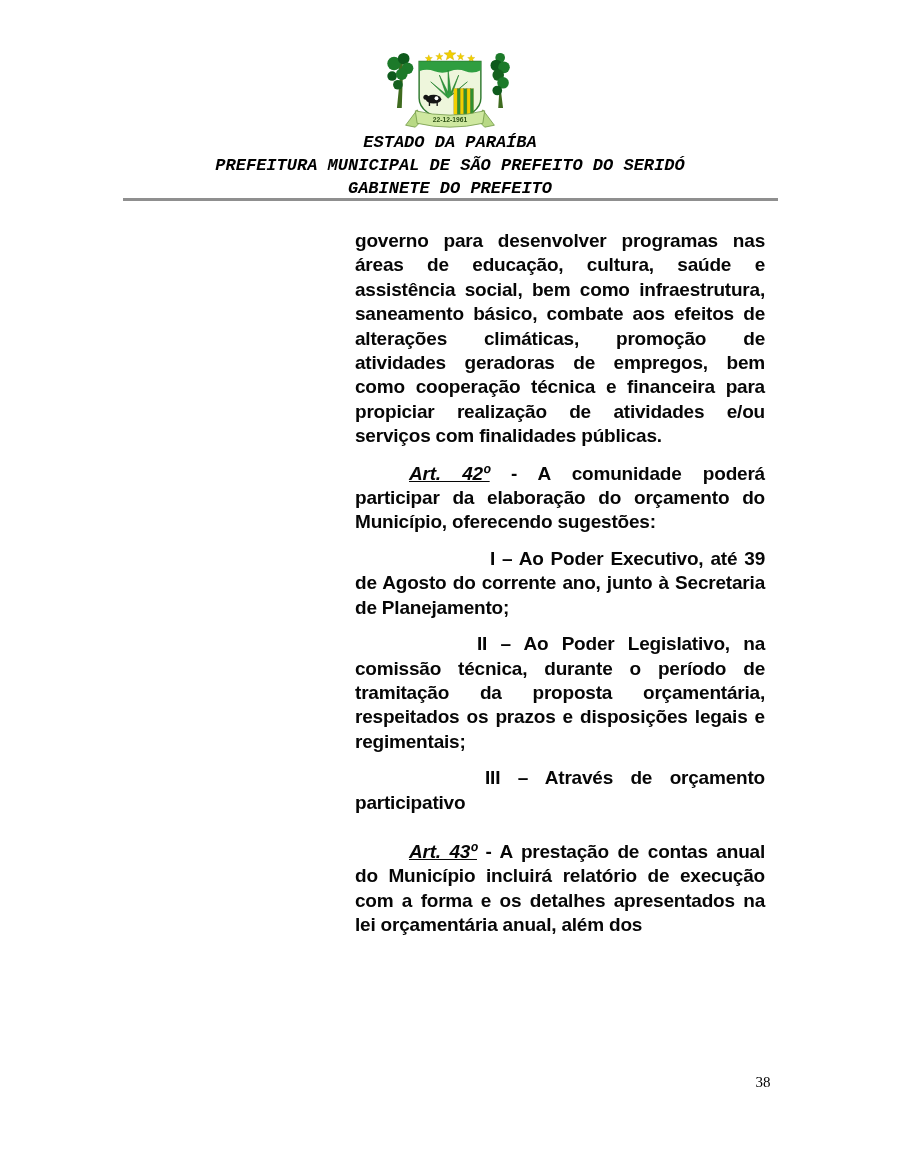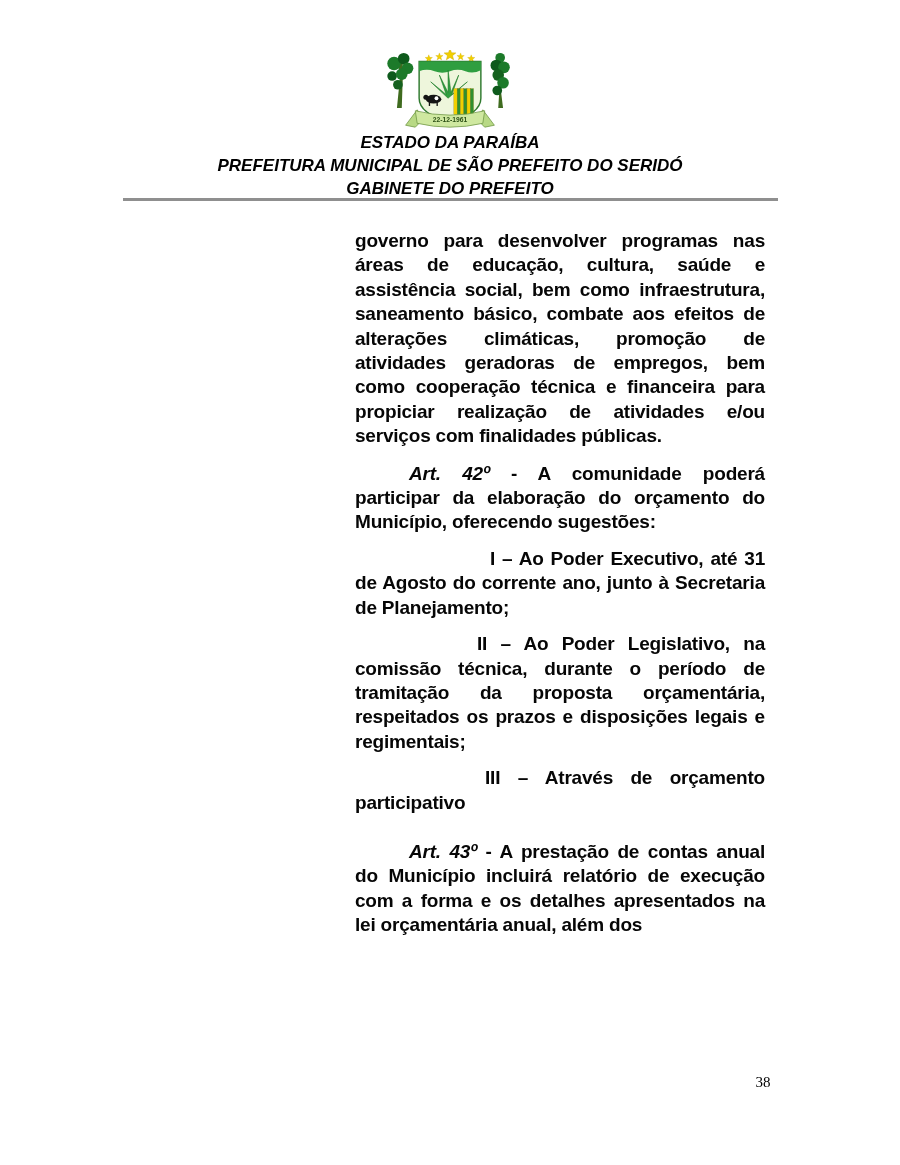--- a/index.html
+++ b/index.html
@@ -1,27 +1,27 @@
 <!DOCTYPE html>
 <html><head>
 <meta charset="utf-8">
 <style>
   html,body{margin:0;padding:0;background:#ffffff;}
   .page{position:relative;width:900px;height:1165px;background:#ffffff;overflow:hidden;
         font-family:"Liberation Sans",sans-serif;}
   .emblem{position:absolute;left:370px;top:50px;width:160px;height:82px;}
   .org-header{position:absolute;left:0;top:131px;width:900px;text-align:center;
-        font-family:Liberation Sans, sans-serif;font-weight:bold;font-style:italic;
+        font-family:Liberation Mono, monospace;font-weight:bold;font-style:italic;
         font-size:17px;line-height:23px;color:#000;}
   .rule{position:absolute;left:123px;top:198px;width:655px;height:3px;background:#8f8f8f;}
   .doc-body{position:absolute;left:343px;top:217px;width:434px;
         font-family:"Liberation Sans",sans-serif;font-weight:bold;font-size:19px;
         line-height:24.4px;color:#060606;text-align:justify;letter-spacing:-0.2px;}
   .para{margin:12px;padding:0;}
-  .it{font-style:italic;}
+  .it{font-style:italic;text-decoration:underline;}
   .i54{text-indent:54px;}
   .i94{text-indent:94px;}
   .i122{text-indent:122px;}
   .i130{text-indent:130px;}
   .i135{text-indent:135px;}
   .mt13{margin-top:13px;}
   .mt25{margin-top:25px;}
   .pagenum{position:absolute;left:743px;top:1074px;width:40px;text-align:center;
         font-family:"Liberation Serif",serif;font-size:15px;color:#000;}
 </style>
@@ -101,21 +101,21 @@
     <div>GABINETE DO PREFEITO</div>
   </div>
 
   <div class="rule"></div>
 
   <div class="doc-body">
     <p class="para">governo para desenvolver programas nas áreas de educação, cultura, saúde e assistência social, bem como infraestrutura, saneamento básico, combate aos efeitos de alterações climáticas, promoção de atividades geradoras de empregos, bem como cooperação técnica e financeira para propiciar realização de atividades e/ou serviços com finalidades públicas.</p>
 
     <p class="para i54 mt13"><span class="it">Art. 42º</span><span> - A comunidade poderá participar da elaboração do orçamento do Município, oferecendo sugestões:</span></p>
 
-    <p class="para i135">I – Ao Poder Executivo, até 31 de Agosto do corrente ano, junto à Secretaria de Planejamento;</p>
+    <p class="para i135">I – Ao Poder Executivo, até 39 de Agosto do corrente ano, junto à Secretaria de Planejamento;</p>
 
     <p class="para i122">II – Ao Poder Legislativo, na comissão técnica, durante o período de tramitação da proposta orçamentária, respeitados os prazos e disposições legais e regimentais;</p>
 
     <p class="para i130">III – Através de orçamento participativo</p>
 
 
     <p class="para i54 mt25"><span class="it">Art. 43º</span><span> - A prestação de contas anual do Município incluirá relatório de execução com a forma e os detalhes apresentados na lei orçamentária anual, além dos</span></p>
   </div>
 
   <div class="pagenum">38</div>

